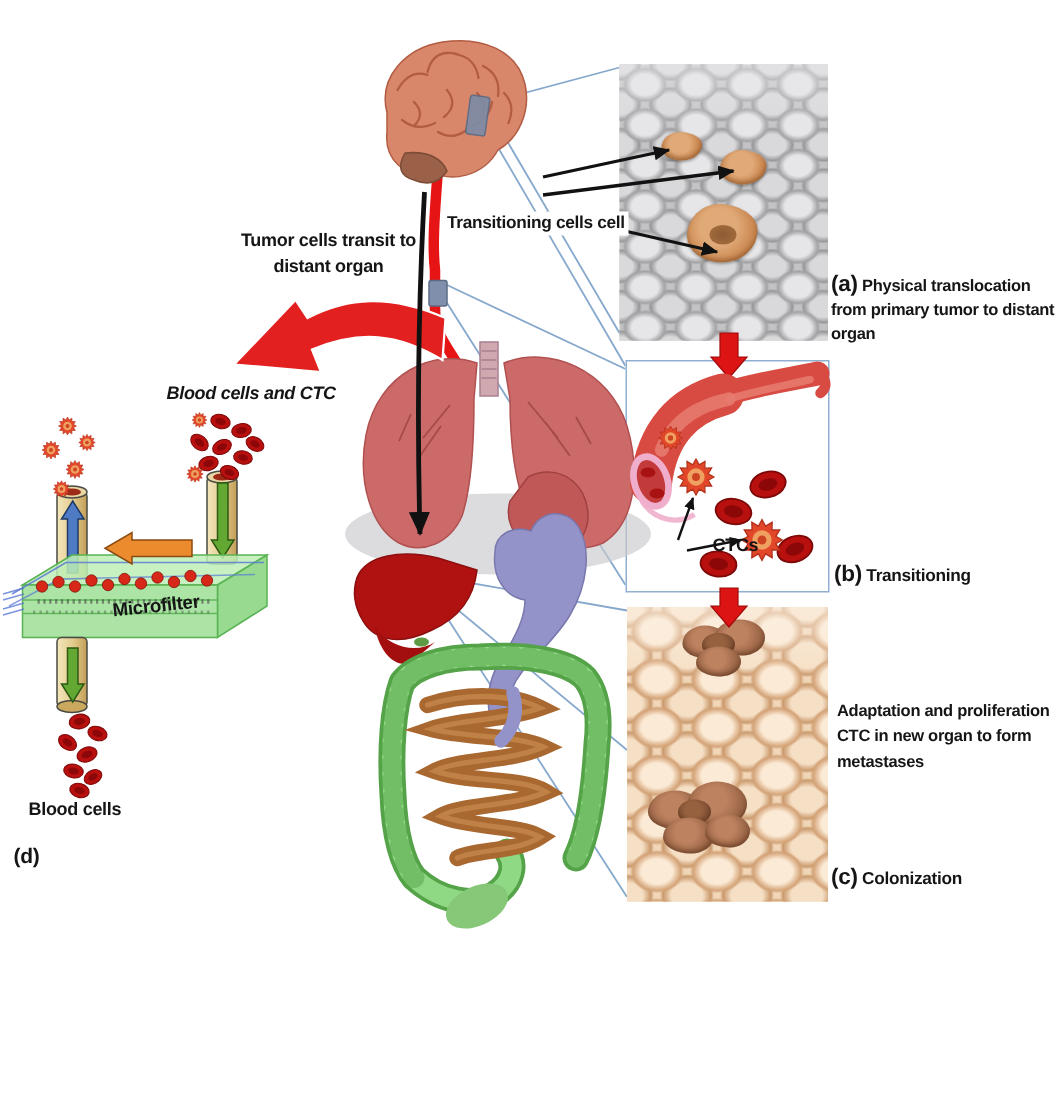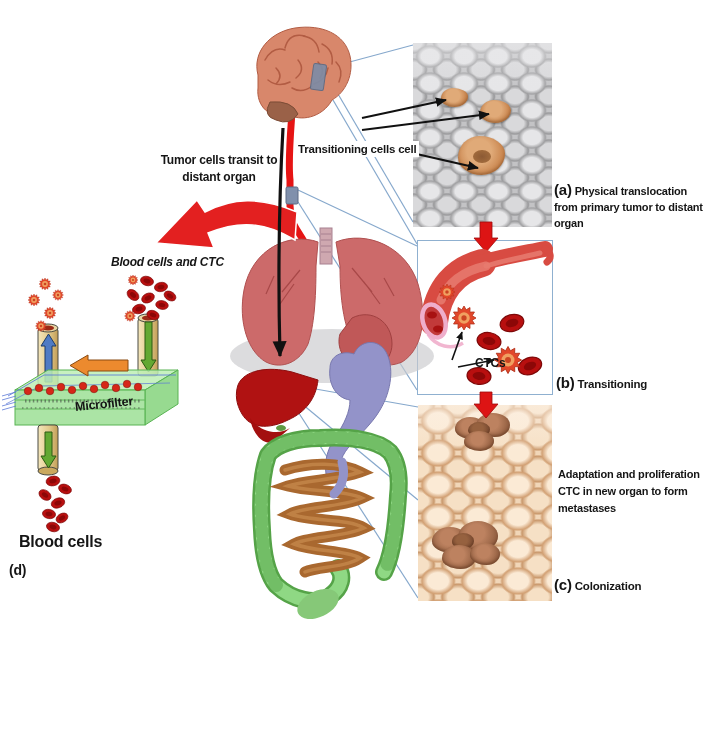--- a/index.html
+++ b/index.html
@@ -275,16 +275,16 @@
   <div class="lbl" style="left:554px;top:574px;white-space:nowrap;font-size:11.5px;">
     <span class="tag">(c)</span><span>Colonization</span>
   </div>
 
 
   <div class="lbl" style="left:111px;top:254px;font-size:12px;white-space:nowrap;font-style:italic;">Blood cells and CTC</div>
 
   <div class="lbl" style="left:75px;top:396px;font-size:12.5px;transform:rotate(-6deg);">Microfilter</div>
 
 
-  <div class="lbl" style="left:19px;top:531px;font-size:16px;white-space:nowrap;">Blood cells</div>
+  <div class="lbl" style="left:19px;top:531px;font-size:12px;white-space:nowrap;">Blood cells</div>
 
   <div class="lbl" style="left:9px;top:561px;font-size:14px;">(d)</div>
 </div>
 
 </body></html>

